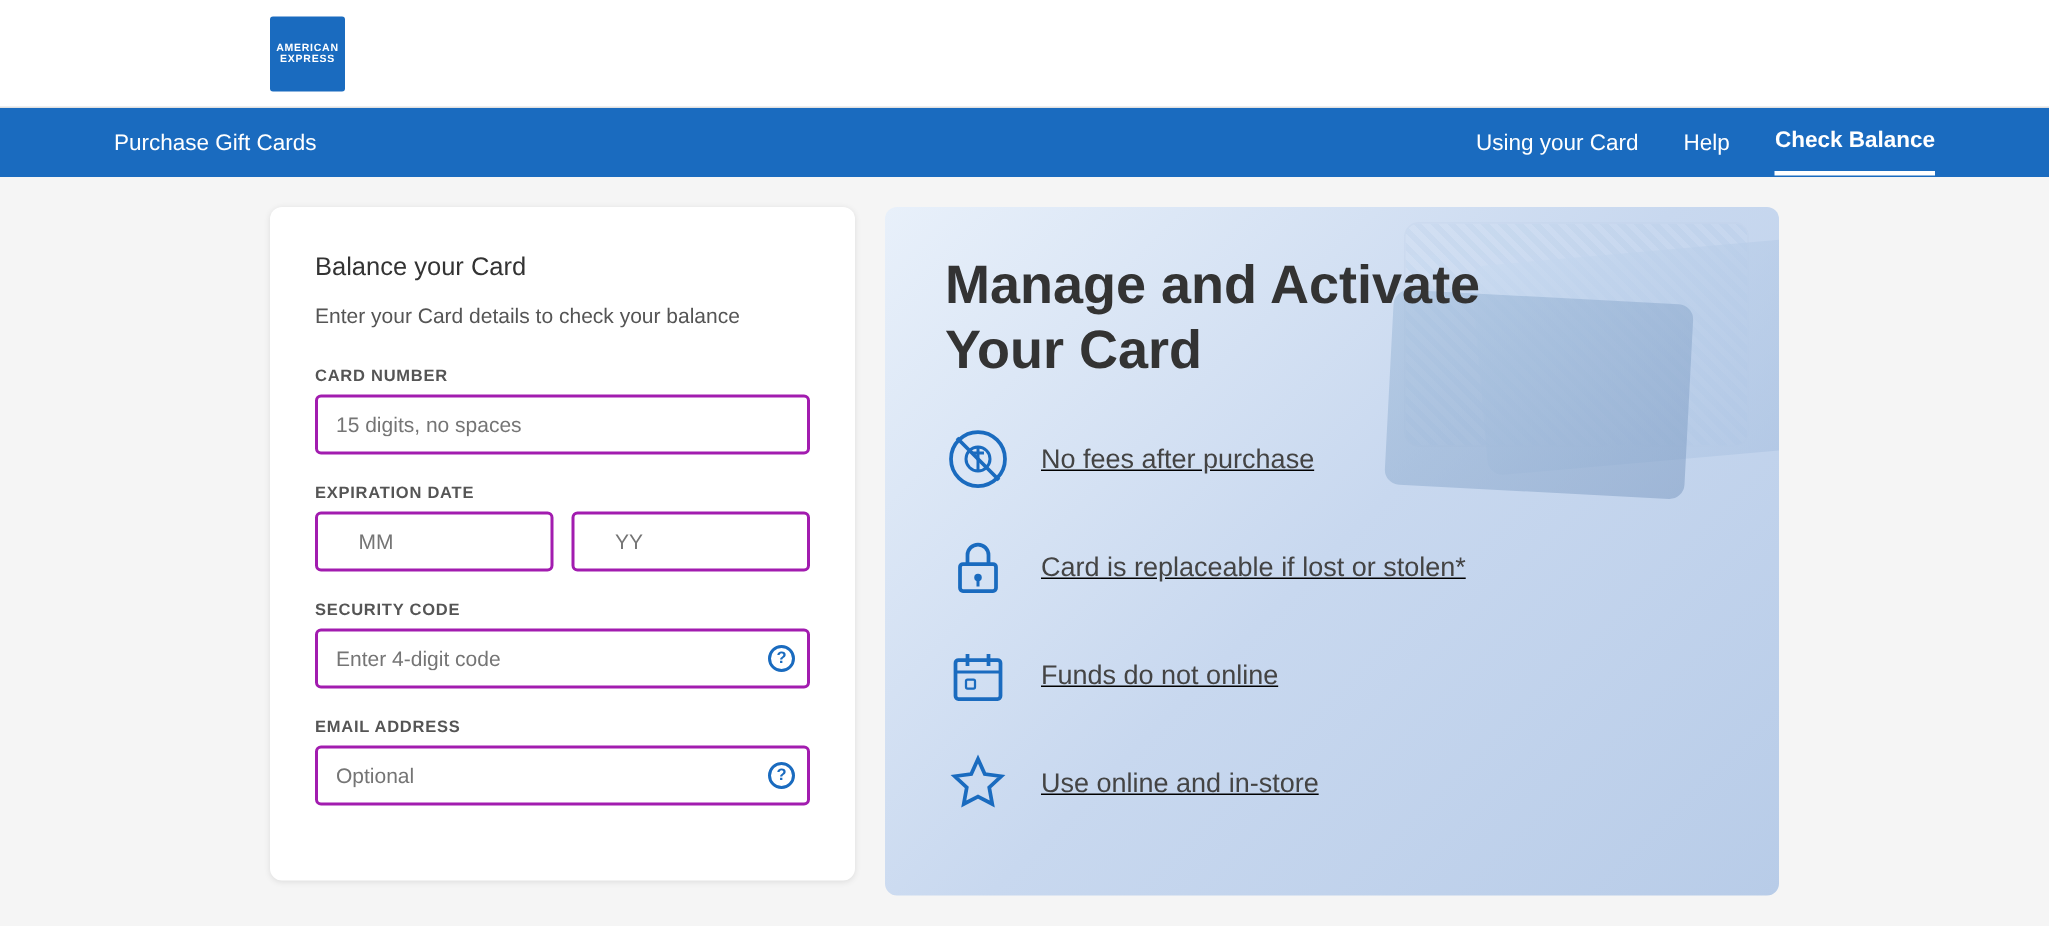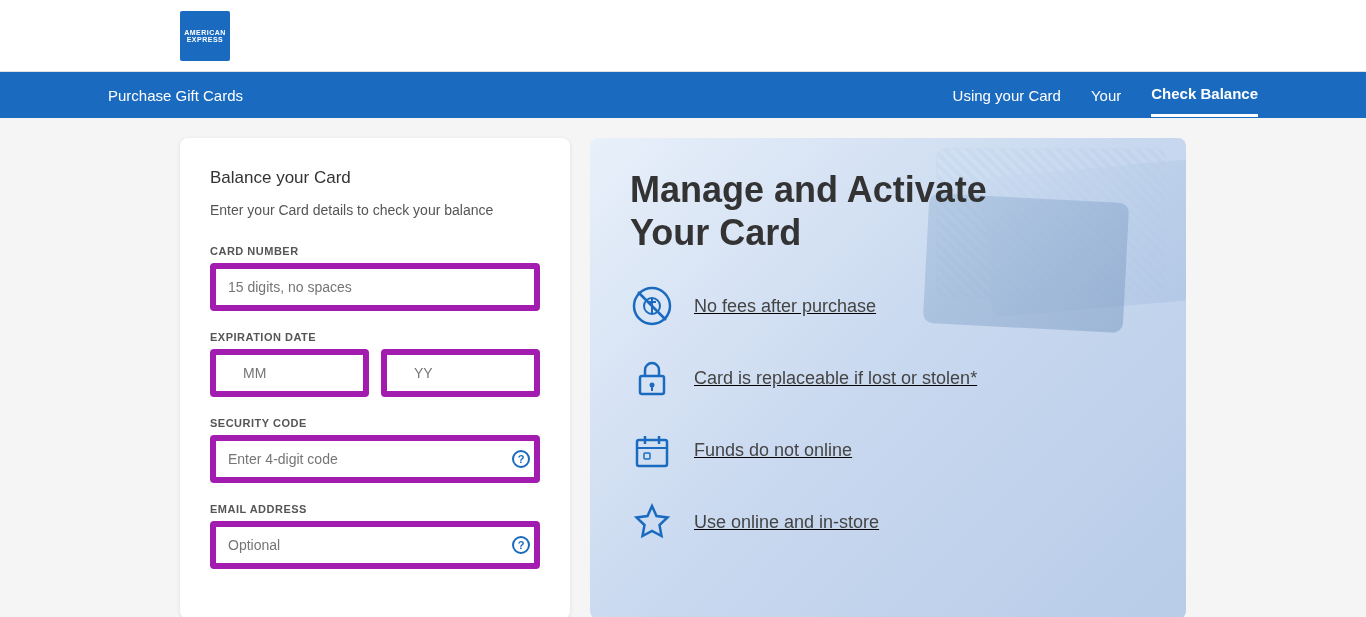--- a/index.html
+++ b/index.html
@@ -39,21 +39,21 @@
       font-size: 7px;
       font-weight: bold;
       letter-spacing: 0.5px;
     }
 
     
     .nav {
       background: #1a6bbf;
       display: flex;
       align-items: center;
-      padding: 0 108px;
+      padding: 0 76px;
       height: 46px;
     }
     .nav-left {
       flex: 1;
       display: flex;
       align-items: center;
     }
     .nav-right {
       display: flex;
       align-items: center;
@@ -111,21 +111,21 @@
       letter-spacing: 0.5px;
       margin-bottom: 6px;
       display: block;
       text-transform: uppercase;
     }
     .form-group {
       margin-bottom: 20px;
     }
     .form-input {
       width: 100%;
-      border: 6px solid #a21caf;
+      border: 2px solid #a21caf;
       border-radius: 4px;
       padding: 10px 12px;
       font-size: 14px;
       color: #999;
       outline: none;
       background: #fff;
     }
     .expiry-row {
       display: flex;
       gap: 12px;
@@ -271,21 +271,21 @@
     </div>
   </div>
 </header>
 
 <nav class="nav">
   <div class="nav-left">
     <span class="nav-item">Purchase Gift Cards</span>
   </div>
   <div class="nav-right">
     <span class="nav-item">Using your Card</span>
-    <span class="nav-item">Your</span>
+    <span class="nav-item">Help</span>
     <span class="nav-item active">Check Balance</span>
   </div>
 </nav>
 
 <main class="main">
 
   <div class="left-panel">
     <div class="form-card">
       <div class="form-title">Balance your Card</div>
       <div class="form-subtitle">Enter your Card details to check your balance</div>

